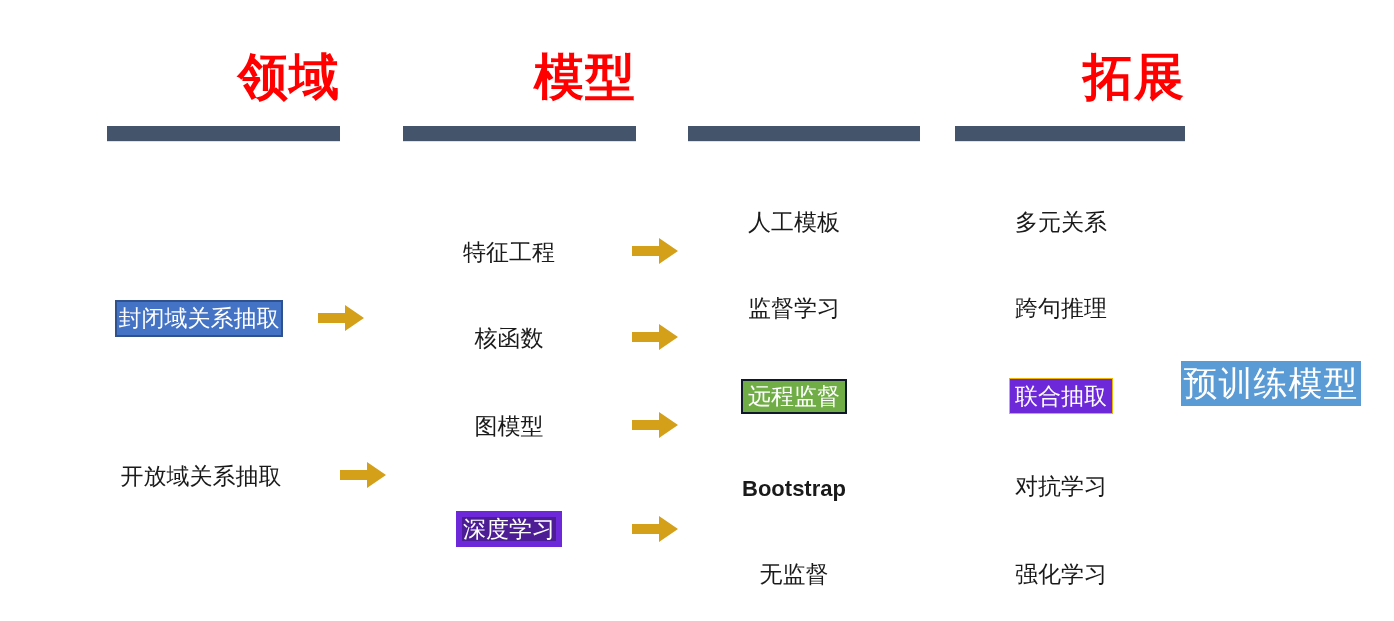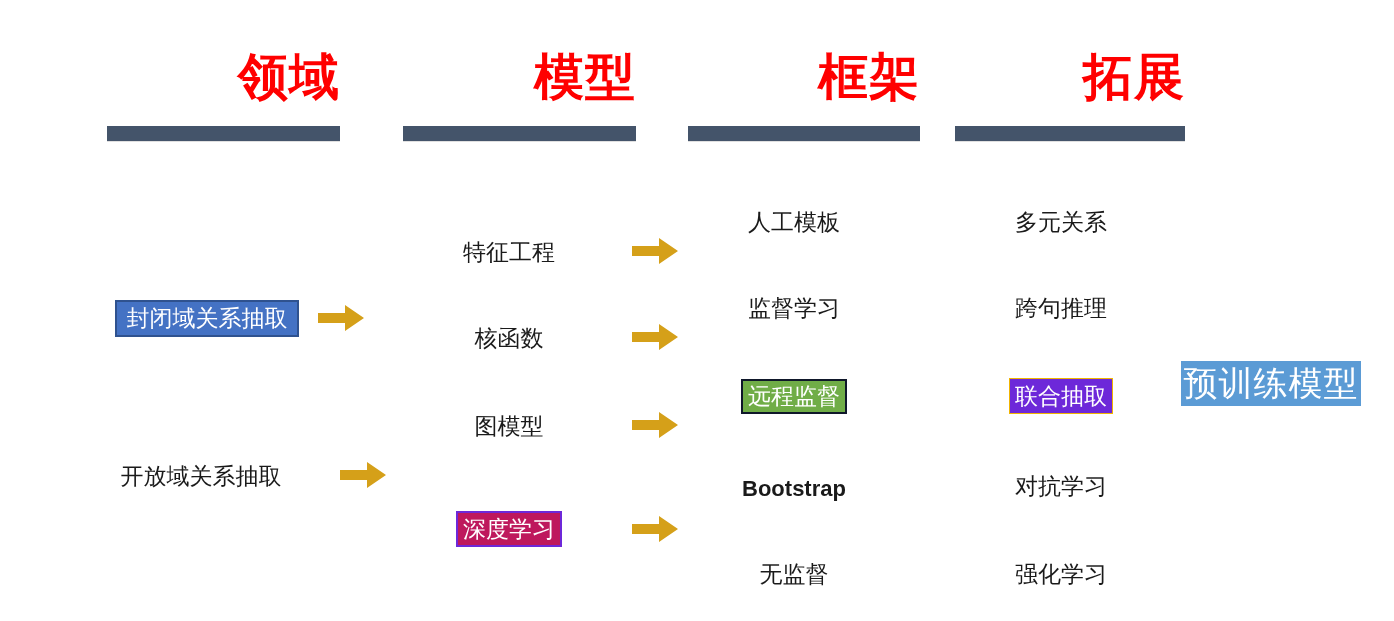--- a/index.html
+++ b/index.html
@@ -64,21 +64,21 @@
     align-items: center;
     justify-content: center;
     color: #ffffff;
     font-size: 23px;
     line-height: 1;
     white-space: nowrap;
     box-sizing: border-box;
     font-family: "Liberation Serif", "DejaVu Serif", serif;
   }
   .box-blue   { background: #4472C4; border: 2px solid #2F528F; }
-  .box-orange { background: #be185d; border: 2px solid #6d28d9; }
+  .box-orange { background: #4c1d95; border: 6px solid #6d28d9; }
   .box-green  { background: #70AD47; border: 2px solid #0f172a; }
   .box-yellow { background: #6d28d9; border: 1px solid #F0B400; }
   .box-lightblue {
     background: #5B9BD5;
     border: none;
     font-size: 34px;
     font-weight: normal;
     letter-spacing: 1px;
   }
 
@@ -94,27 +94,26 @@
 <body>
 
 <div class="stage">
 
   <div class="col-title" style="left:107px; top:48px; width:233px;">领域</div>
   <div class="col-rule" style="left:107px; top:126px; width:233px;"></div>
 
   <div class="col-title" style="left:403px; top:48px; width:233px;">模型</div>
   <div class="col-rule" style="left:403px; top:126px; width:233px;"></div>
 
-  <div class="col-title" style="left:688px; top:48px; width:232px;">框架</div>
   <div class="col-rule" style="left:688px; top:126px; width:232px;"></div>
 
   <div class="col-title" style="left:955px; top:48px; width:230px;">拓展</div>
   <div class="col-rule" style="left:955px; top:126px; width:230px;"></div>
 
-  <div class="box-node box-blue" style="left:115px; top:300px; width:184px; height:37px;">封闭域关系抽取</div>
+  <div class="box-node box-blue" style="left:115px; top:300px; width:168px; height:37px;">封闭域关系抽取</div>
 
   <div class="arrow" style="left:318px; top:303px;">
     <svg viewBox="0 0 46 30" xmlns="http://www.w3.org/2000/svg">
       <path d="M0 10 L27 10 L27 2 L46 15 L27 28 L27 20 L0 20 Z" fill="#D5A019"></path>
     </svg>
   </div>
 
   <div class="node" style="left:108px; top:462px; width:186px;">开放域关系抽取</div>
 
   <div class="arrow" style="left:340px; top:460px;">

